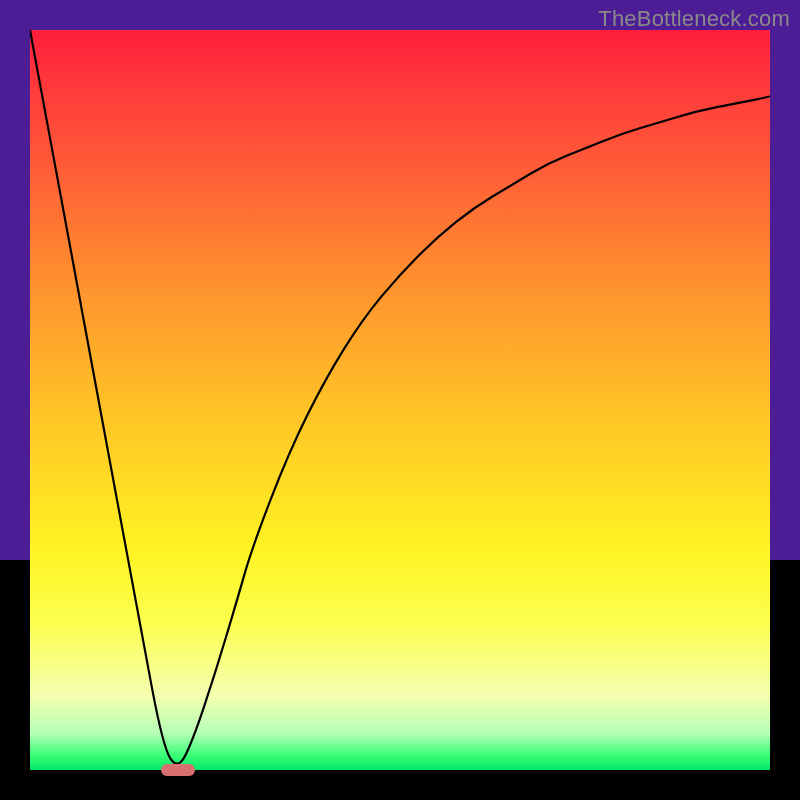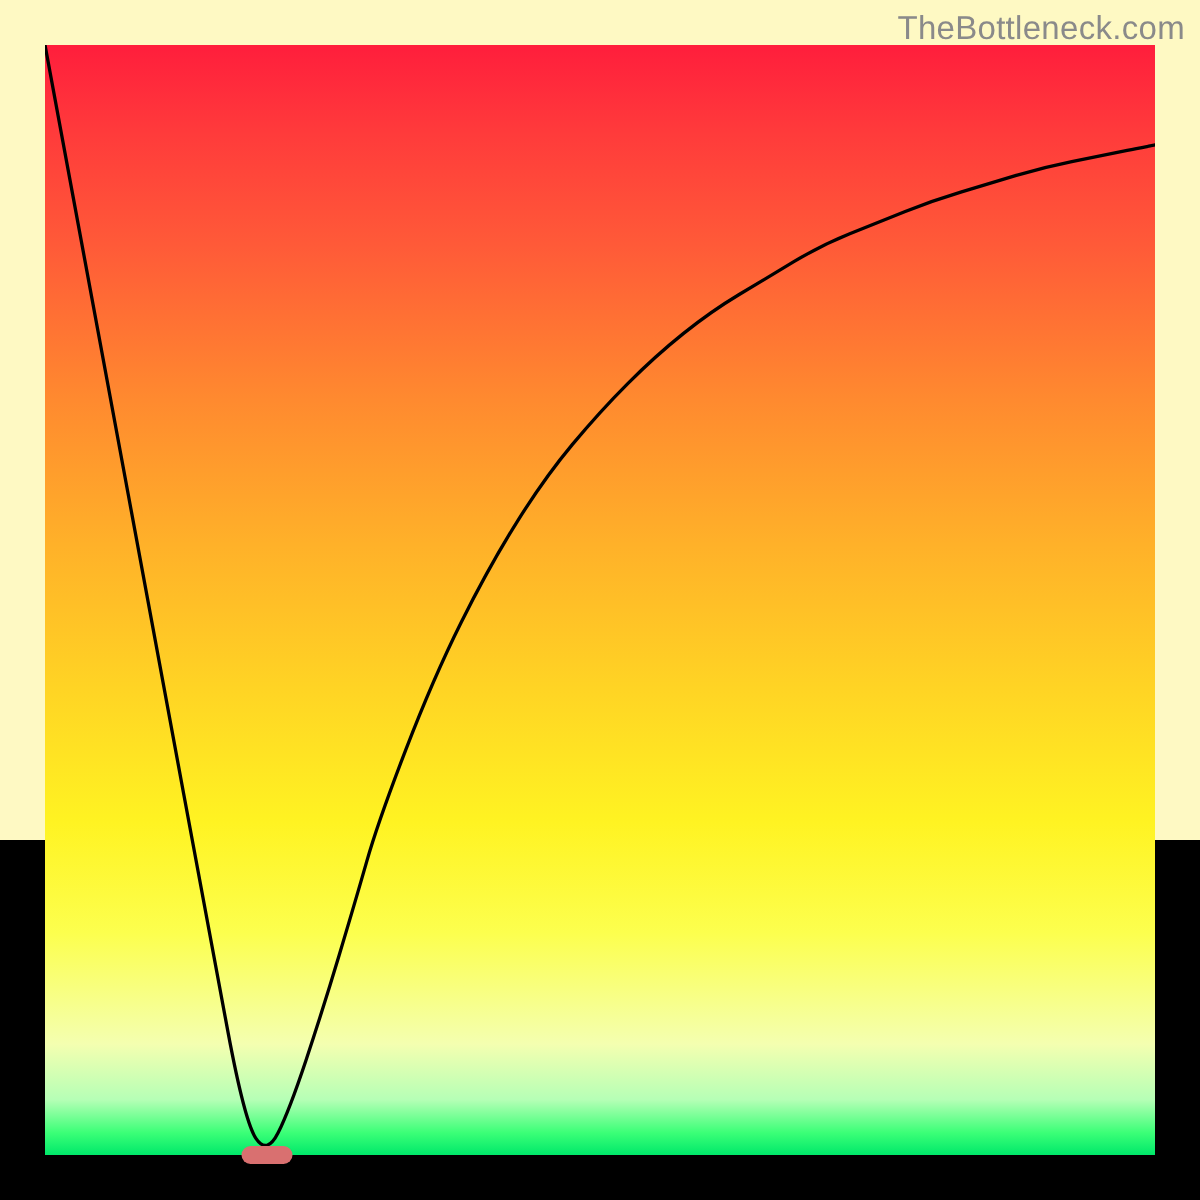--- a/index.html
+++ b/index.html
@@ -8,21 +8,21 @@
     width: 800px;
     height: 800px;
     overflow: hidden;
     background: #000;
     font-family: Arial, Helvetica, sans-serif;
   }
   .frame {
     position: relative;
     width: 800px;
     height: 560px;
-    background: #fef9c3;
+    background: #4c1d95;
     box-sizing: border-box;
     padding-left: 24px;
   }
   .plot-area {
     position: absolute;
     left: 30px;
     top: 30px;
     width: 740px;
     height: 740px;
     background: linear-gradient(to bottom,

